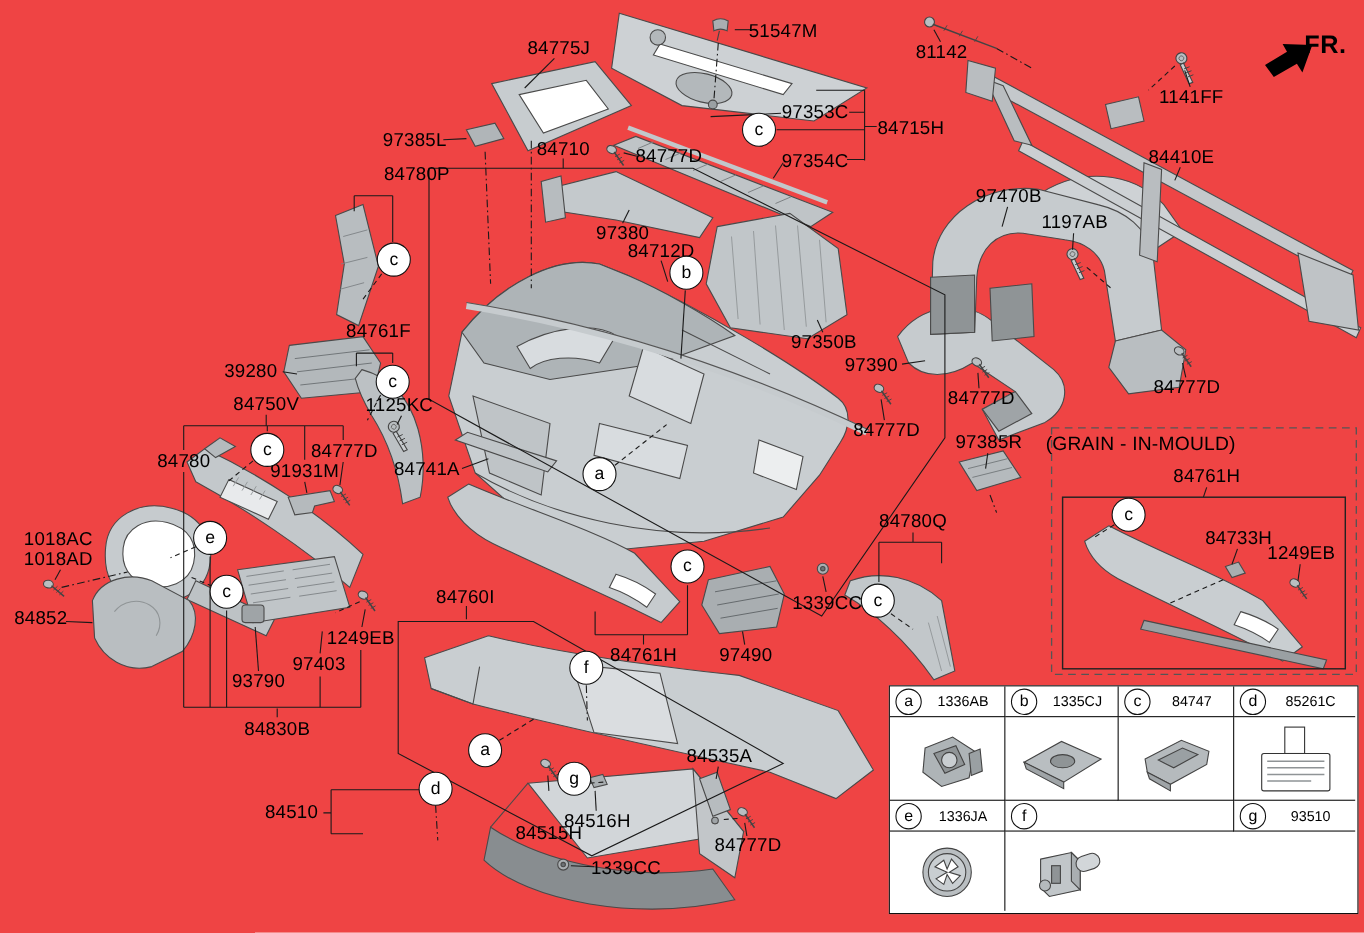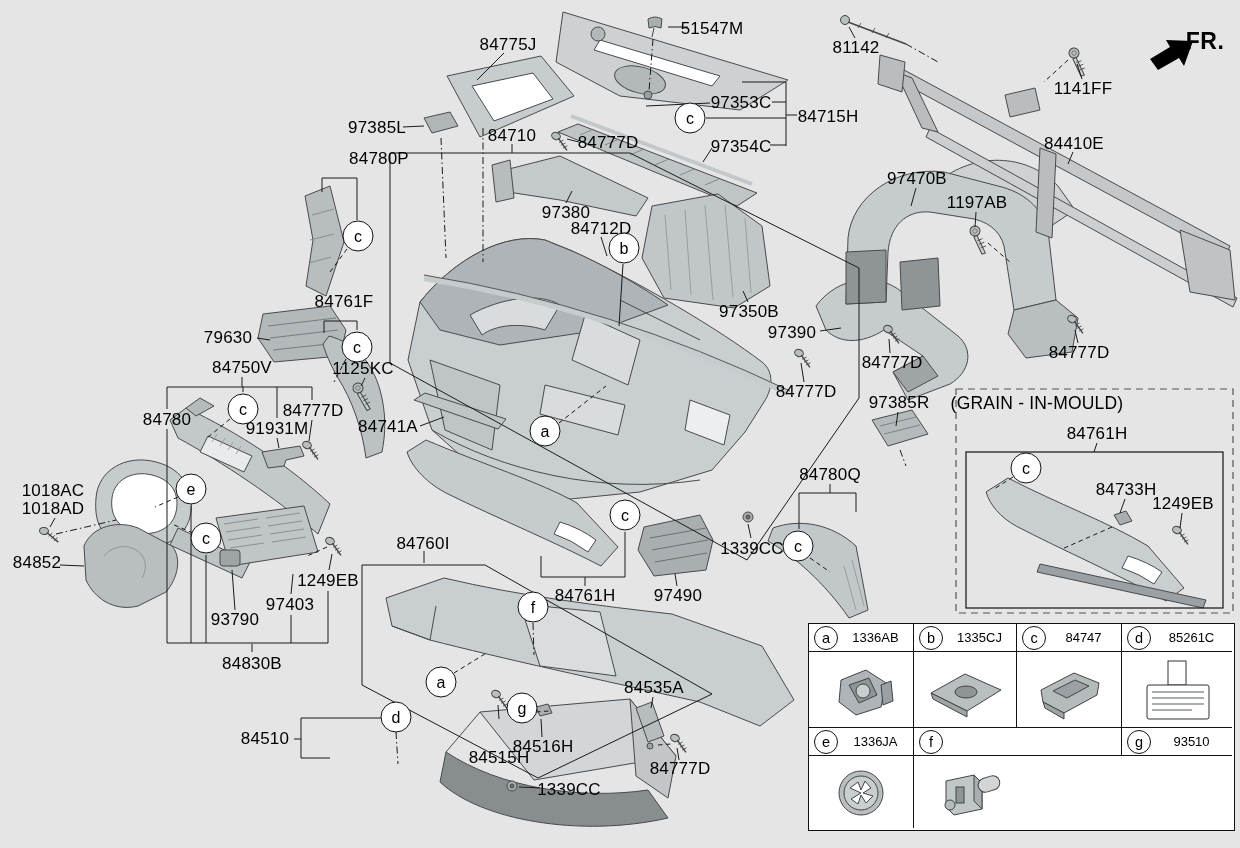--- a/index.html
+++ b/index.html
@@ -1,16 +1,16 @@
 <!DOCTYPE html>
 <html><head>
 <meta charset="utf-8">
 <style>
   html,body{margin:0;padding:0;background:#fff;}
-  #stage{position:relative;width:1240px;height:848px;background:#e5e5e5;overflow:hidden;
+  #stage{position:relative;width:1240px;height:848px;background:#ef4444;overflow:hidden;
          font-family:"Liberation Sans",sans-serif;}
   #diagram-svg{position:absolute;left:0;top:0;}
   .plabel{position:absolute;transform:translate(-50%,-50%);font-size:17px;color:#000;
           white-space:nowrap;letter-spacing:.2px;line-height:1;}
   .plabel.fr{font-size:23px;font-weight:bold;letter-spacing:.5px;}
   .plabel.grain-title{font-size:17.5px;}
   .callout{position:absolute;width:31px;height:31px;border:1.6px solid #111;border-radius:50%;
            background:#fff;transform:translate(-50%,-50%);display:flex;align-items:center;
            justify-content:center;font-size:16px;color:#000;box-sizing:border-box;}
   #legend{position:absolute;left:808px;top:623px;width:427px;height:208px;
@@ -298,21 +298,21 @@
       <div class="plabel" style="left: 601px; top: 228px;">84712D</div>
       <div class="plabel" style="left: 749px; top: 311px;">97350B</div>
       <div class="plabel" style="left: 792px; top: 332px;">97390</div>
       <div class="plabel" style="left: 892px; top: 362px;">84777D</div>
       <div class="plabel" style="left: 806px; top: 391px;">84777D</div>
       <div class="plabel" style="left: 1079px; top: 352px;">84777D</div>
       <div class="plabel" style="left: 899px; top: 402px;">97385R</div>
       <div class="plabel" style="left: 830px; top: 474px;">84780Q</div>
       <div class="plabel" style="left: 752px; top: 548px;">1339CC</div>
       <div class="plabel" style="left: 344px; top: 301px;">84761F</div>
-      <div class="plabel" style="left: 228px; top: 337px;">79630</div>
+      <div class="plabel" style="left: 228px; top: 337px;">39280</div>
       <div class="plabel" style="left: 363px; top: 368px;">1125KC</div>
       <div class="plabel" style="left: 242px; top: 367px;">84750V</div>
       <div class="plabel" style="left: 167px; top: 419px; text-align: center;">84780</div>
       <div class="plabel" style="left: 277px; top: 428px;">91931M</div>
       <div class="plabel" style="left: 313px; top: 410px;">84777D</div>
       <div class="plabel" style="left: 388px; top: 426px;">84741A</div>
       <div class="plabel" style="left: 53px; top: 490px;">1018AC</div>
       <div class="plabel" style="left: 53px; top: 508px;">1018AD</div>
       <div class="plabel" style="left: 37px; top: 562px;">84852</div>
       <div class="plabel" style="left: 328px; top: 580px;">1249EB</div>

